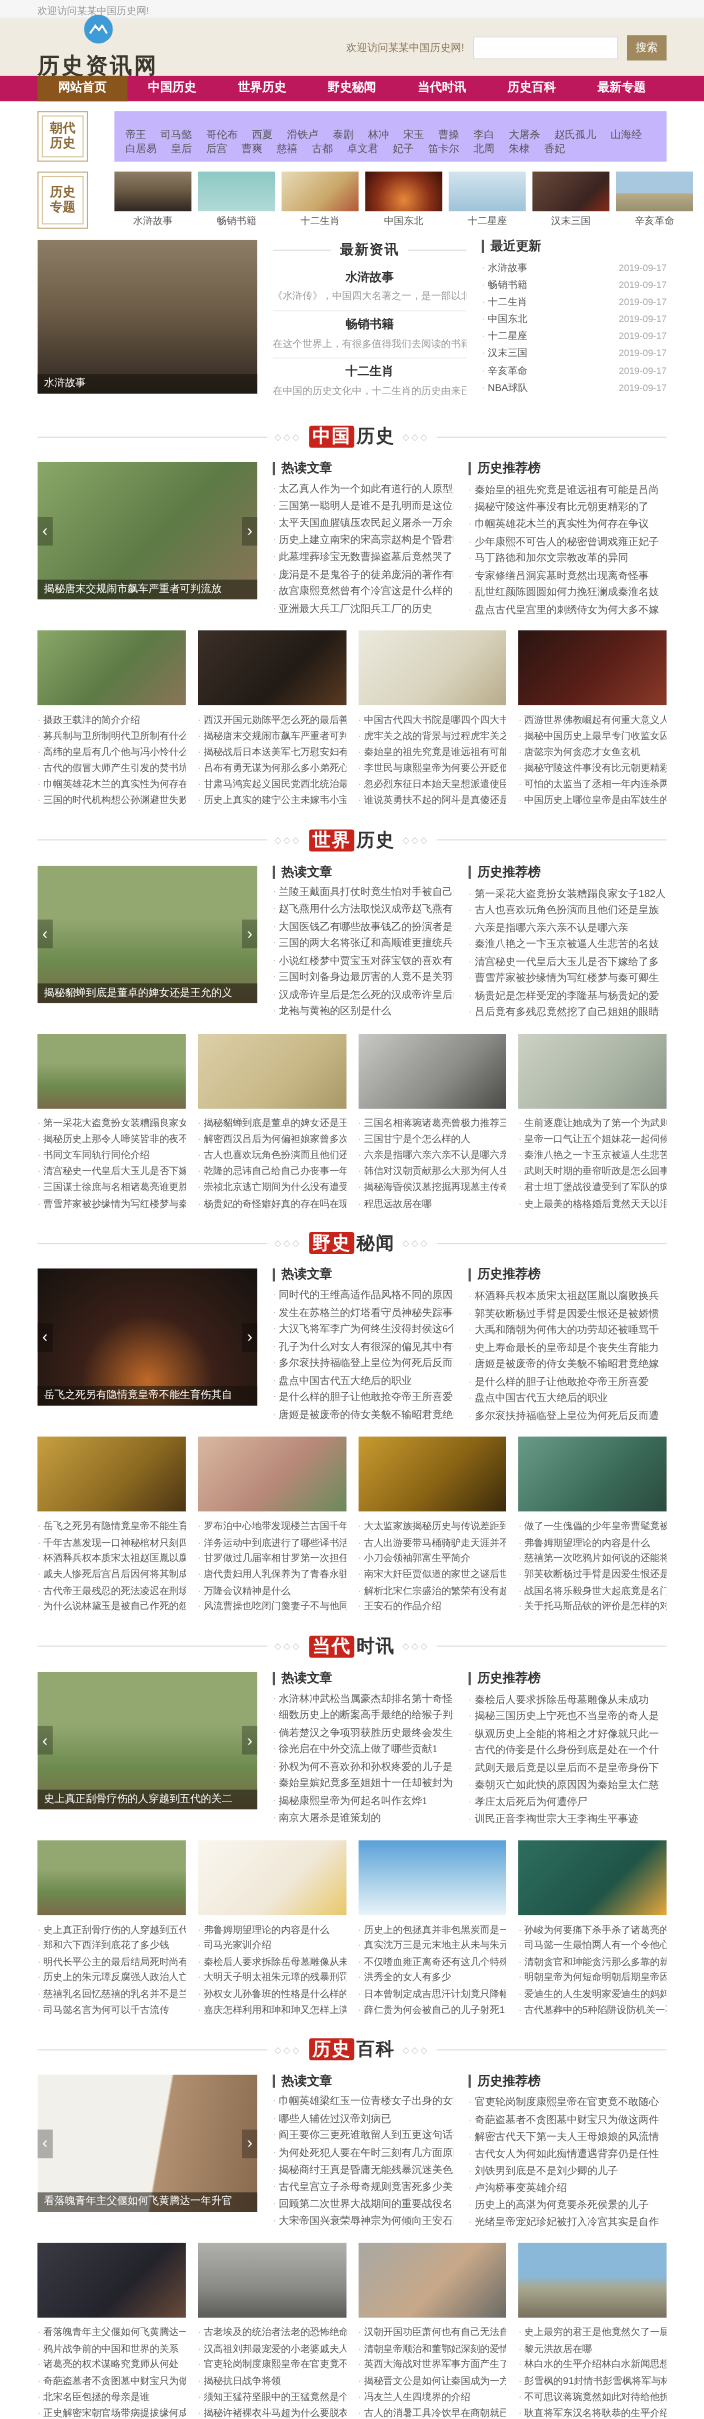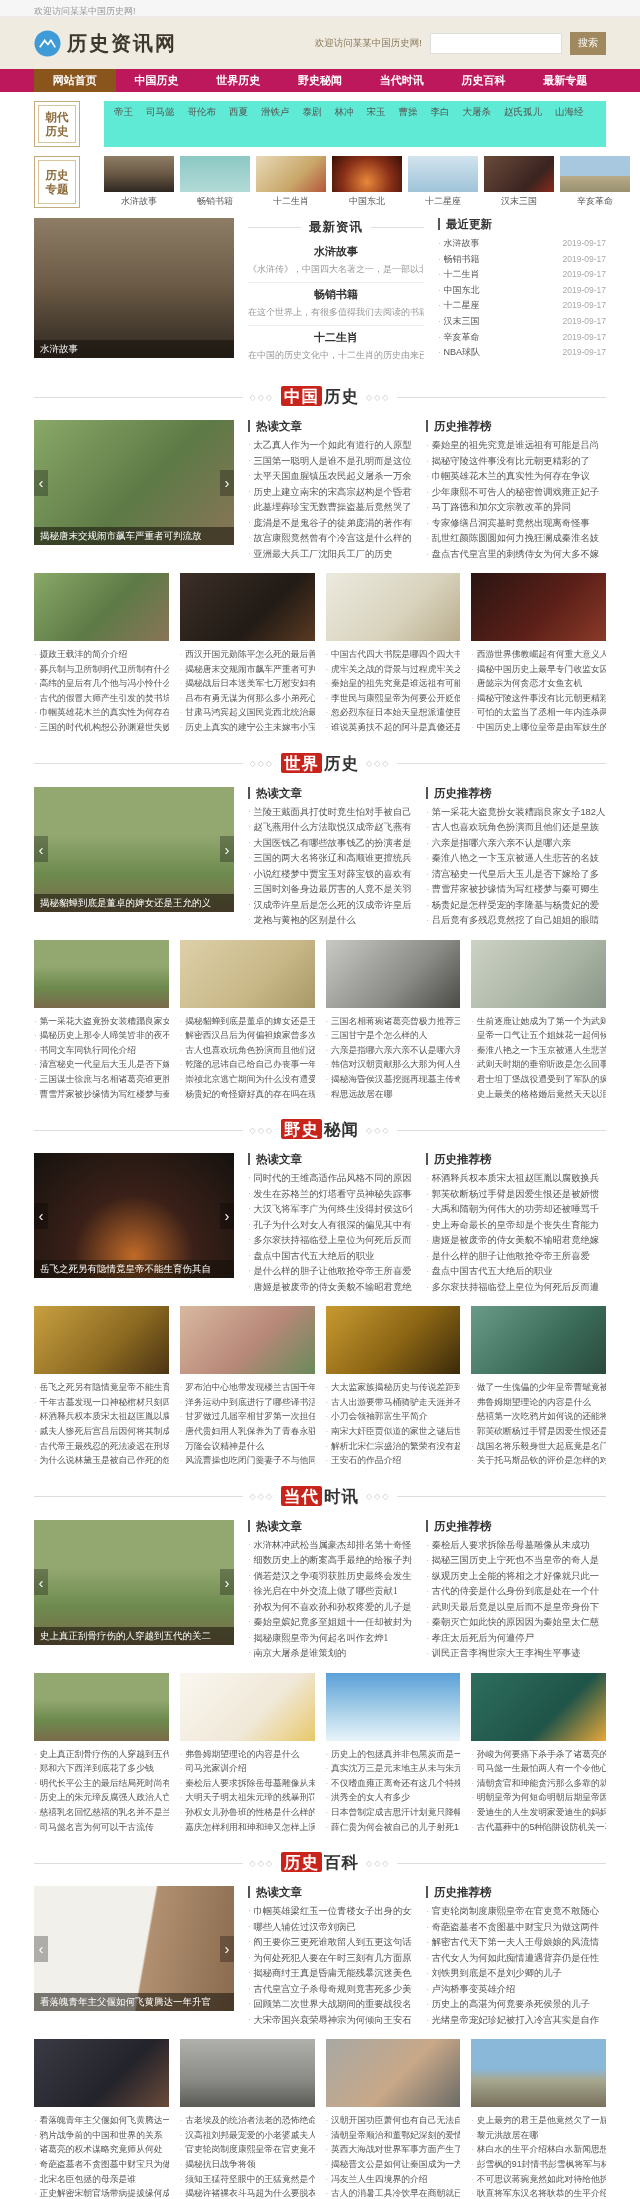--- a/index.html
+++ b/index.html
@@ -10,43 +10,43 @@
   ul { list-style:none; margin:0; padding:0; }
   .container { width:572px; margin:0 auto; }
 
   
   .topbar { background:#f6f6f6; border-bottom:1px solid #ebebeb; height:17px; }
   .topbar span { font-size:9px; color:#999; line-height:17px; display:inline-block; }
 
   
   .header { background:#f0ebe1; height:52px; }
   .header-inner { display:flex; align-items:center; height:100%; }
-  .logo { display:flex; align-items:center; gap:6px; }
+  .logo { display:flex; align-items:center; gap:6px;flex-direction:column; }
   .logo-icon { width:27px; height:27px; display:block; }
   .logo-text { font-size:20px; font-weight:bold; color:#3d372c; letter-spacing:2px;
                font-family:"Liberation Serif","DejaVu Serif",serif; }
   .header-right { margin-left:auto; display:flex; align-items:center; gap:8px; }
   .header-welcome { font-size:9.5px; color:#8a7a5c; }
   .search-input { width:132px; height:21px; border:1px solid #ddd; background:#fff; outline:none; padding:0 4px; font-size:10px; }
   .search-btn { height:23px; width:36px; background:#a0895e; color:#fff; border:none; font-size:10px; cursor:pointer; }
 
   
   .nav { background:#be185d; }
   .nav-inner { display:flex; }
   .nav-item { flex:1; text-align:center; color:#fff; font-size:11px; line-height:23px; font-weight:bold; }
   .nav-item.active { background:#8a541d; }
 
   
   .panel { display:flex; margin-top:9px; gap:24px; align-items:stretch; }
   .panel-label { width:46px; min-height:46px; position:relative; border:1px solid #c4ab7e;
                  display:flex; flex-direction:column; align-items:center; justify-content:center;
                  font-size:11.5px; font-weight:bold; color:#8a6a38; line-height:14px; background:#fff; flex:none; }
   .panel-label::after { content:""; position:absolute; inset:3px; border:1px solid #d8c49c; pointer-events:none; }
-  .tag-area { flex:1; min-width:0; background:#5eead4; padding:5px 10px;
-              display:flex; flex-direction:column; justify-content:space-between; }
+  .tag-area { flex:1; min-width:0; background:#c4b5fd; padding:5px 10px;
+              display:flex; flex-direction:column; justify-content:flex-end; }
   .tag-row { display:flex; gap:13px; overflow:hidden; white-space:nowrap; }
   .tag { font-size:9.5px; color:#555; flex:none; }
   .special-list { flex:1; min-width:0; display:flex; gap:6px; }
   .special-item { width:70px; flex:none; display:flex; flex-direction:column; align-items:center; }
   .thumb { width:70px; height:36px; display:block; }
   .thumb-caption { font-size:9px; color:#555; line-height:14px; margin-top:2px; white-space:nowrap; overflow:hidden; max-width:70px; }
 
   
   .slider { position:relative; width:200px; height:140px; overflow:hidden; flex:none; }
   .slider-img { position:absolute; inset:0; display:block; }
@@ -178,20 +178,35 @@
         <a class="tag">泰剧</a>
         <a class="tag">林冲</a>
         <a class="tag">宋玉</a>
         <a class="tag">曹操</a>
         <a class="tag">李白</a>
         <a class="tag">大屠杀</a>
         <a class="tag">赵氏孤儿</a>
         <a class="tag">山海经</a>
         <a class="tag">红楼梦</a>
       </div>
+    <div class="tag-row">
+
+    <a class="tag">白居易</a>
+        <a class="tag">皇后</a>
+        <a class="tag">后宫</a>
+        <a class="tag">曹爽</a>
+        <a class="tag">慈禧</a>
+        <a class="tag">古都</a>
+        <a class="tag">卓文君</a>
+        <a class="tag">妃子</a>
+        <a class="tag">笛卡尔</a>
+        <a class="tag">北周</a>
+        <a class="tag">朱棣</a>
+        <a class="tag">香妃</a>
+      </div>
   </div>
 </div>
 
 <div class="container panel">
   <div class="panel-label">
     <span>历史</span>
     <span>专题</span>
   </div>
   <div class="special-list">
 

